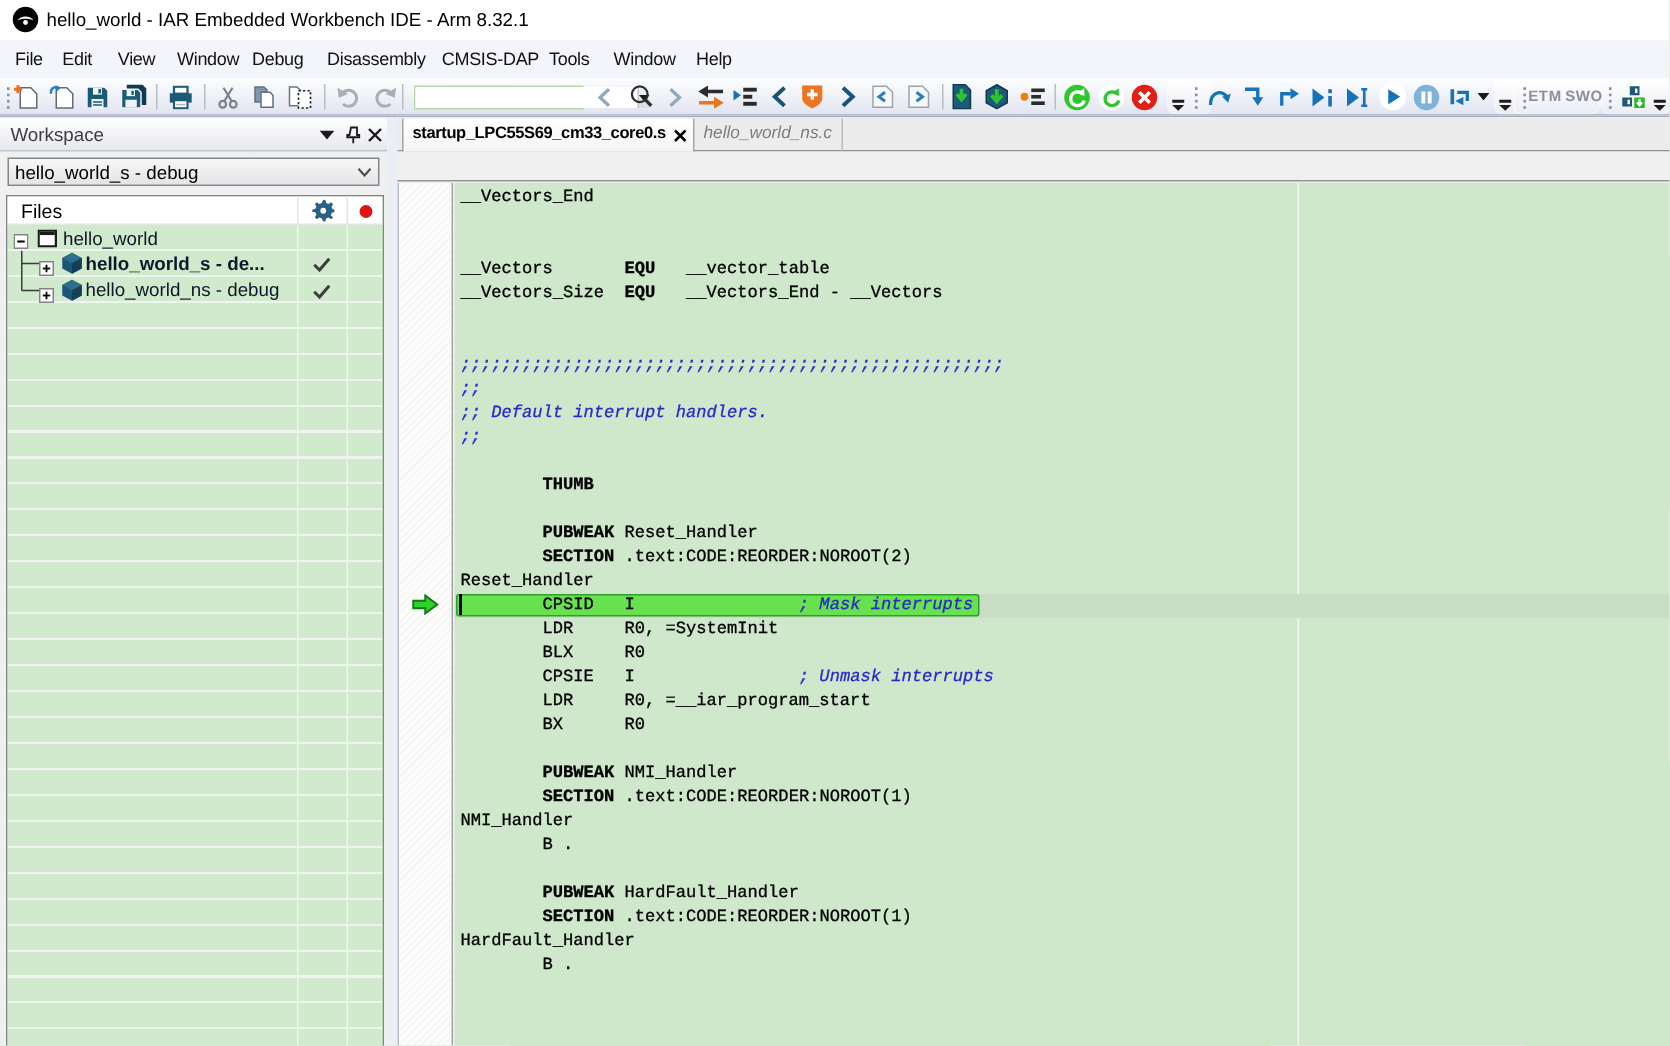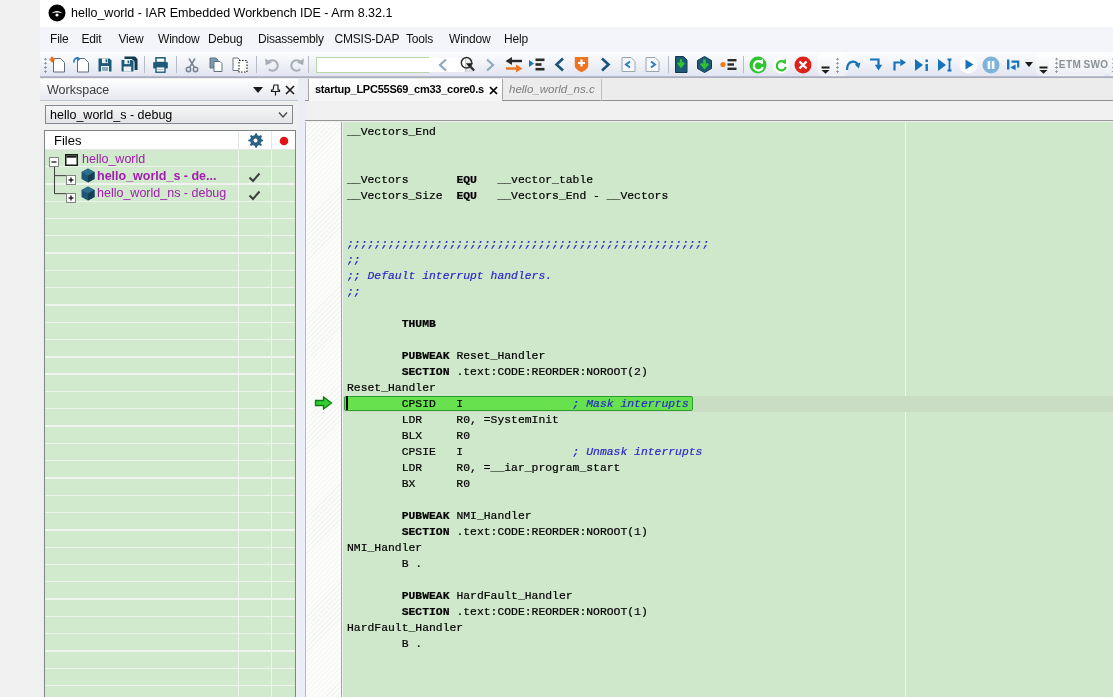--- a/index.html
+++ b/index.html
@@ -1,18 +1,18 @@
 <!DOCTYPE html>
 <html><head>
 <meta charset="utf-8">
 <style>
   * { margin:0; padding:0; box-sizing:border-box; }
   html,body { width:1113px; height:697px; overflow:hidden; }
   body { font-family:"Liberation Sans", sans-serif; background:#f0f0f0; position:relative; }
-  #app { position:absolute; left:0; top:0; width:976px; height:697px; background:#f0f0f0;margin-left:40px; }
+  #app { position:absolute; left:0; top:0; width:976px; height:697px; background:#f0f0f0; }
 
   
   #titlebar { position:absolute; left:0; top:0; width:1113px; height:27px; background:#ffffff; }
   #app-logo { position:absolute; left:8px; top:4px; width:18px; height:18px; }
   #window-title { position:absolute; left:31px; top:6px; font-size:12.5px; color:#000; white-space:nowrap; }
 
   
   #menubar { position:absolute; left:0; top:27px; width:1113px; height:25px; background:#f4f5fb; }
   .menu-item { position:absolute; top:5px; font-size:12px; color:#111; white-space:nowrap; letter-spacing:-0.2px; }
 
@@ -45,21 +45,21 @@
 
   #files-table { position:absolute; left:4px; top:52px; width:252px; height:568px; background:#d1e9cc; border:1px solid #7e8487; border-bottom:none; }
   #files-header { position:absolute; left:0; top:0; width:250px; height:19px; background:#ffffff; border-bottom:1px solid #e4e7e4; }
   #files-title { position:absolute; left:9px; top:2px; font-size:13px; color:#000; }
   #col-gear { position:absolute; left:193px; top:0; width:33px; height:19px; display:flex; align-items:center; justify-content:center; border-left:1px solid #e4e7e4; }
   #col-dot  { position:absolute; left:226px; top:0; width:24px; height:19px; display:flex; align-items:center; justify-content:center; border-left:1px solid #e4e7e4; }
   #grid-bg { position:absolute; left:0; top:19px; width:250px; height:547px;
              background:repeating-linear-gradient(to bottom,#d1e9cc 0px,#d1e9cc 15.9px,#f0f4ef 15.9px,#f0f4ef 17.3px); }
   .grid-vline { position:absolute; top:0; width:1.4px; height:100%; background:#f0f4ef; }
   .tree-row { position:absolute; left:0; width:250px; height:17.3px; }
-  .tree-label { position:absolute; top:1.5px; font-size:12.5px; color:#a21caf; white-space:nowrap; }
+  .tree-label { position:absolute; top:1.5px; font-size:12.5px; color:#0f172a; white-space:nowrap; }
   .tree-check { position:absolute; top:2px; }
 
   
   #splitter { position:absolute; left:258px; top:77px; width:7px; height:620px; background:#eceef6; border-top:1px solid #a9adbb; }
 
   
   #editor { position:absolute; left:265px; top:77px; width:848px; height:620px; background:#f0f0f0; }
   #tabbar { position:absolute; left:0; top:0; width:848px; height:24px; background:#ececec; border-top:1px solid #a9adbb; border-bottom:1px solid #919191; }
   .tab { position:absolute; top:1px; height:22px; overflow:hidden; }
   .tab.active { background:linear-gradient(to bottom,#ffffff,#f4f4f4); border-left:1px solid #a5a5a5; border-right:1px solid #a5a5a5; z-index:2;text-align:right; }

